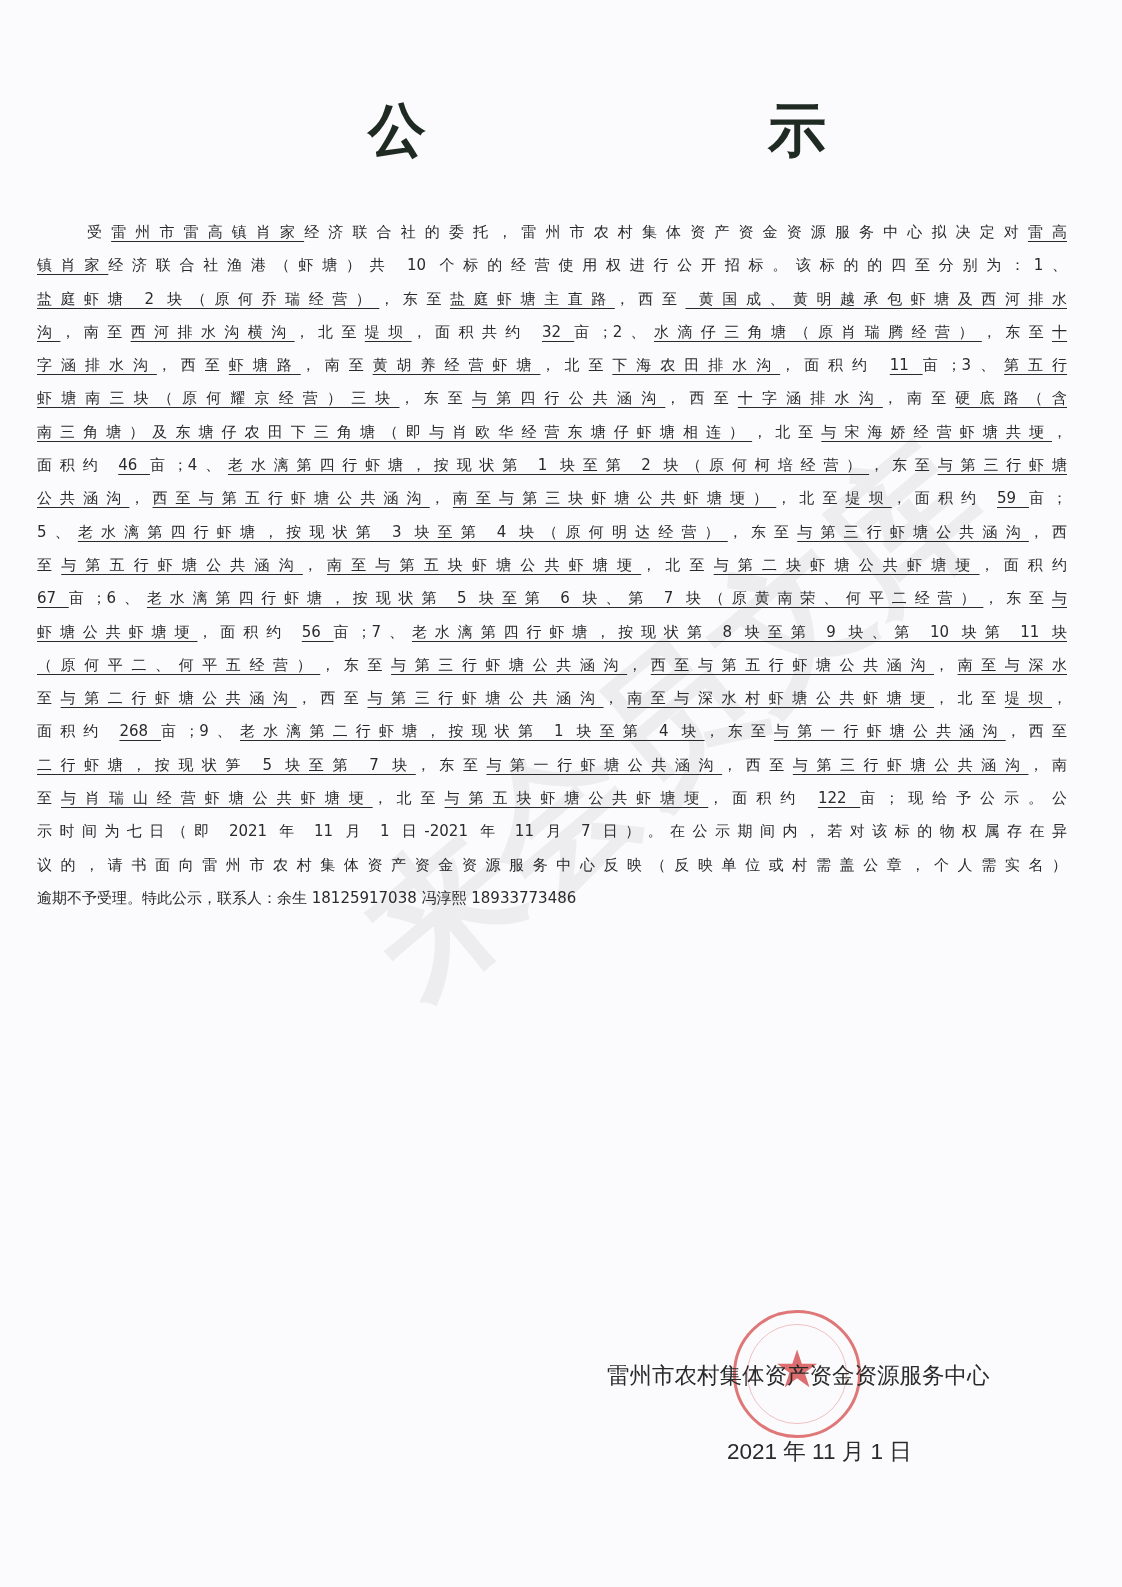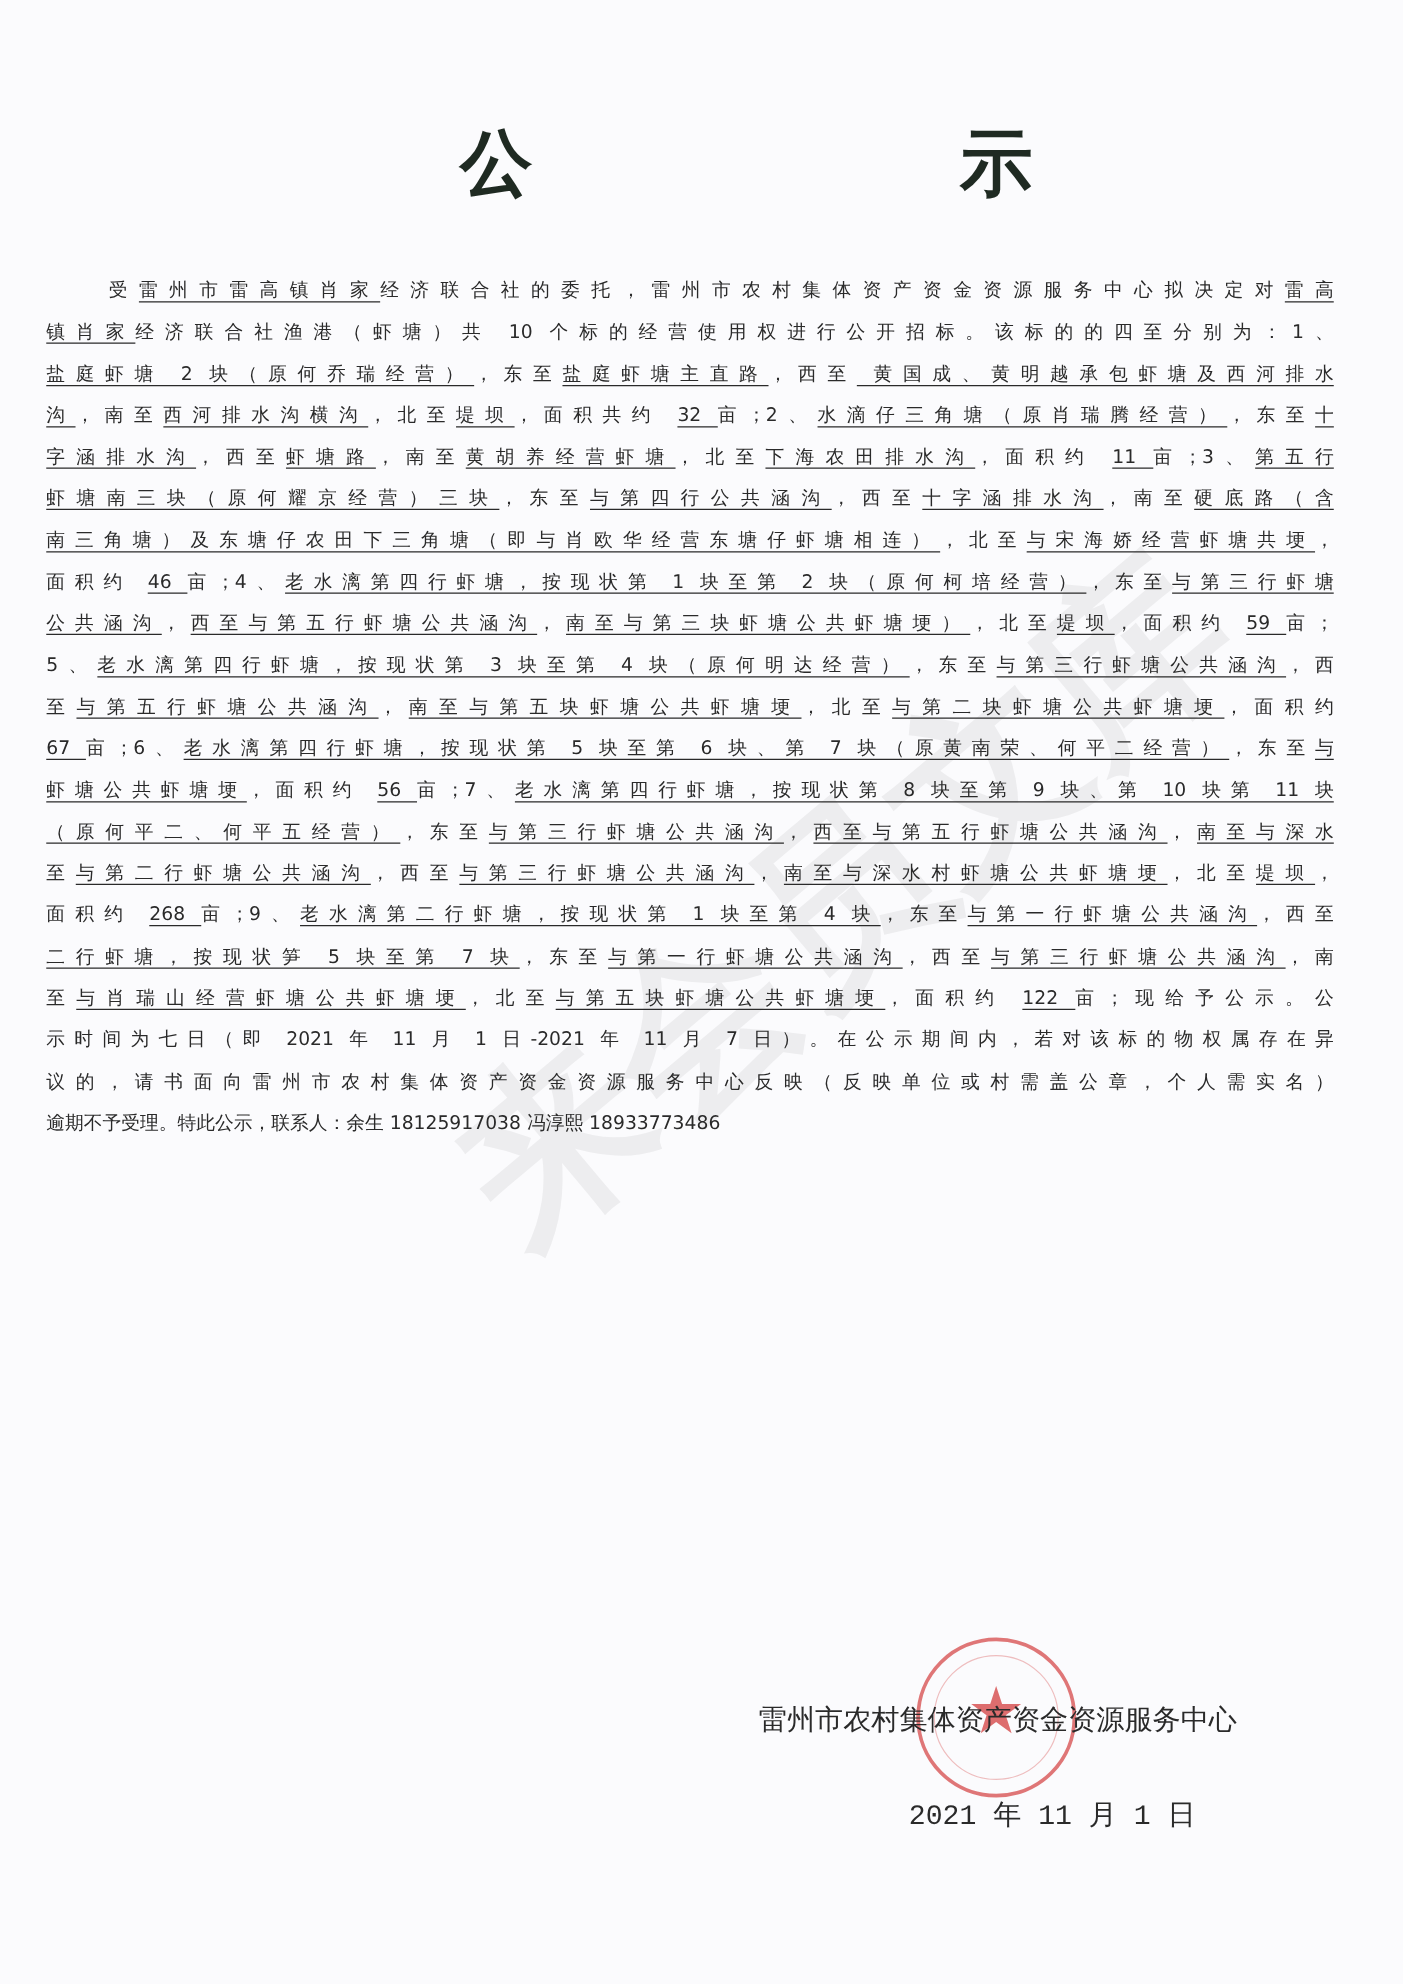--- a/index.html
+++ b/index.html
@@ -35,21 +35,21 @@
   .line.last { text-align-last: left; }
   .line.indent { padding-left: 50px; }
   .u { text-decoration: underline; text-underline-offset: 4px; text-decoration-thickness: 1px; }
 
   .signature {
     position: absolute; left: 607px; top: 1336px;
     font-size: 22.5px; color: #2a2a2a; white-space: nowrap; margin-top: 24px;
   }
   .date {
     position: absolute; left: 727px; top: 1436px;
-    font-family: Liberation Mono, monospace;
+    font-family: Liberation Sans, sans-serif;
     font-size: 22.5px; color: #2a2a2a; white-space: nowrap;
   }
   .stamp {
     position: absolute; left: 733px; top: 1310px; width: 128px; height: 128px;
     border: 3px solid rgba(214, 74, 74, 0.75);
     border-radius: 50%;
     box-sizing: border-box;
     pointer-events: none;
   }
   .stamp .star {

